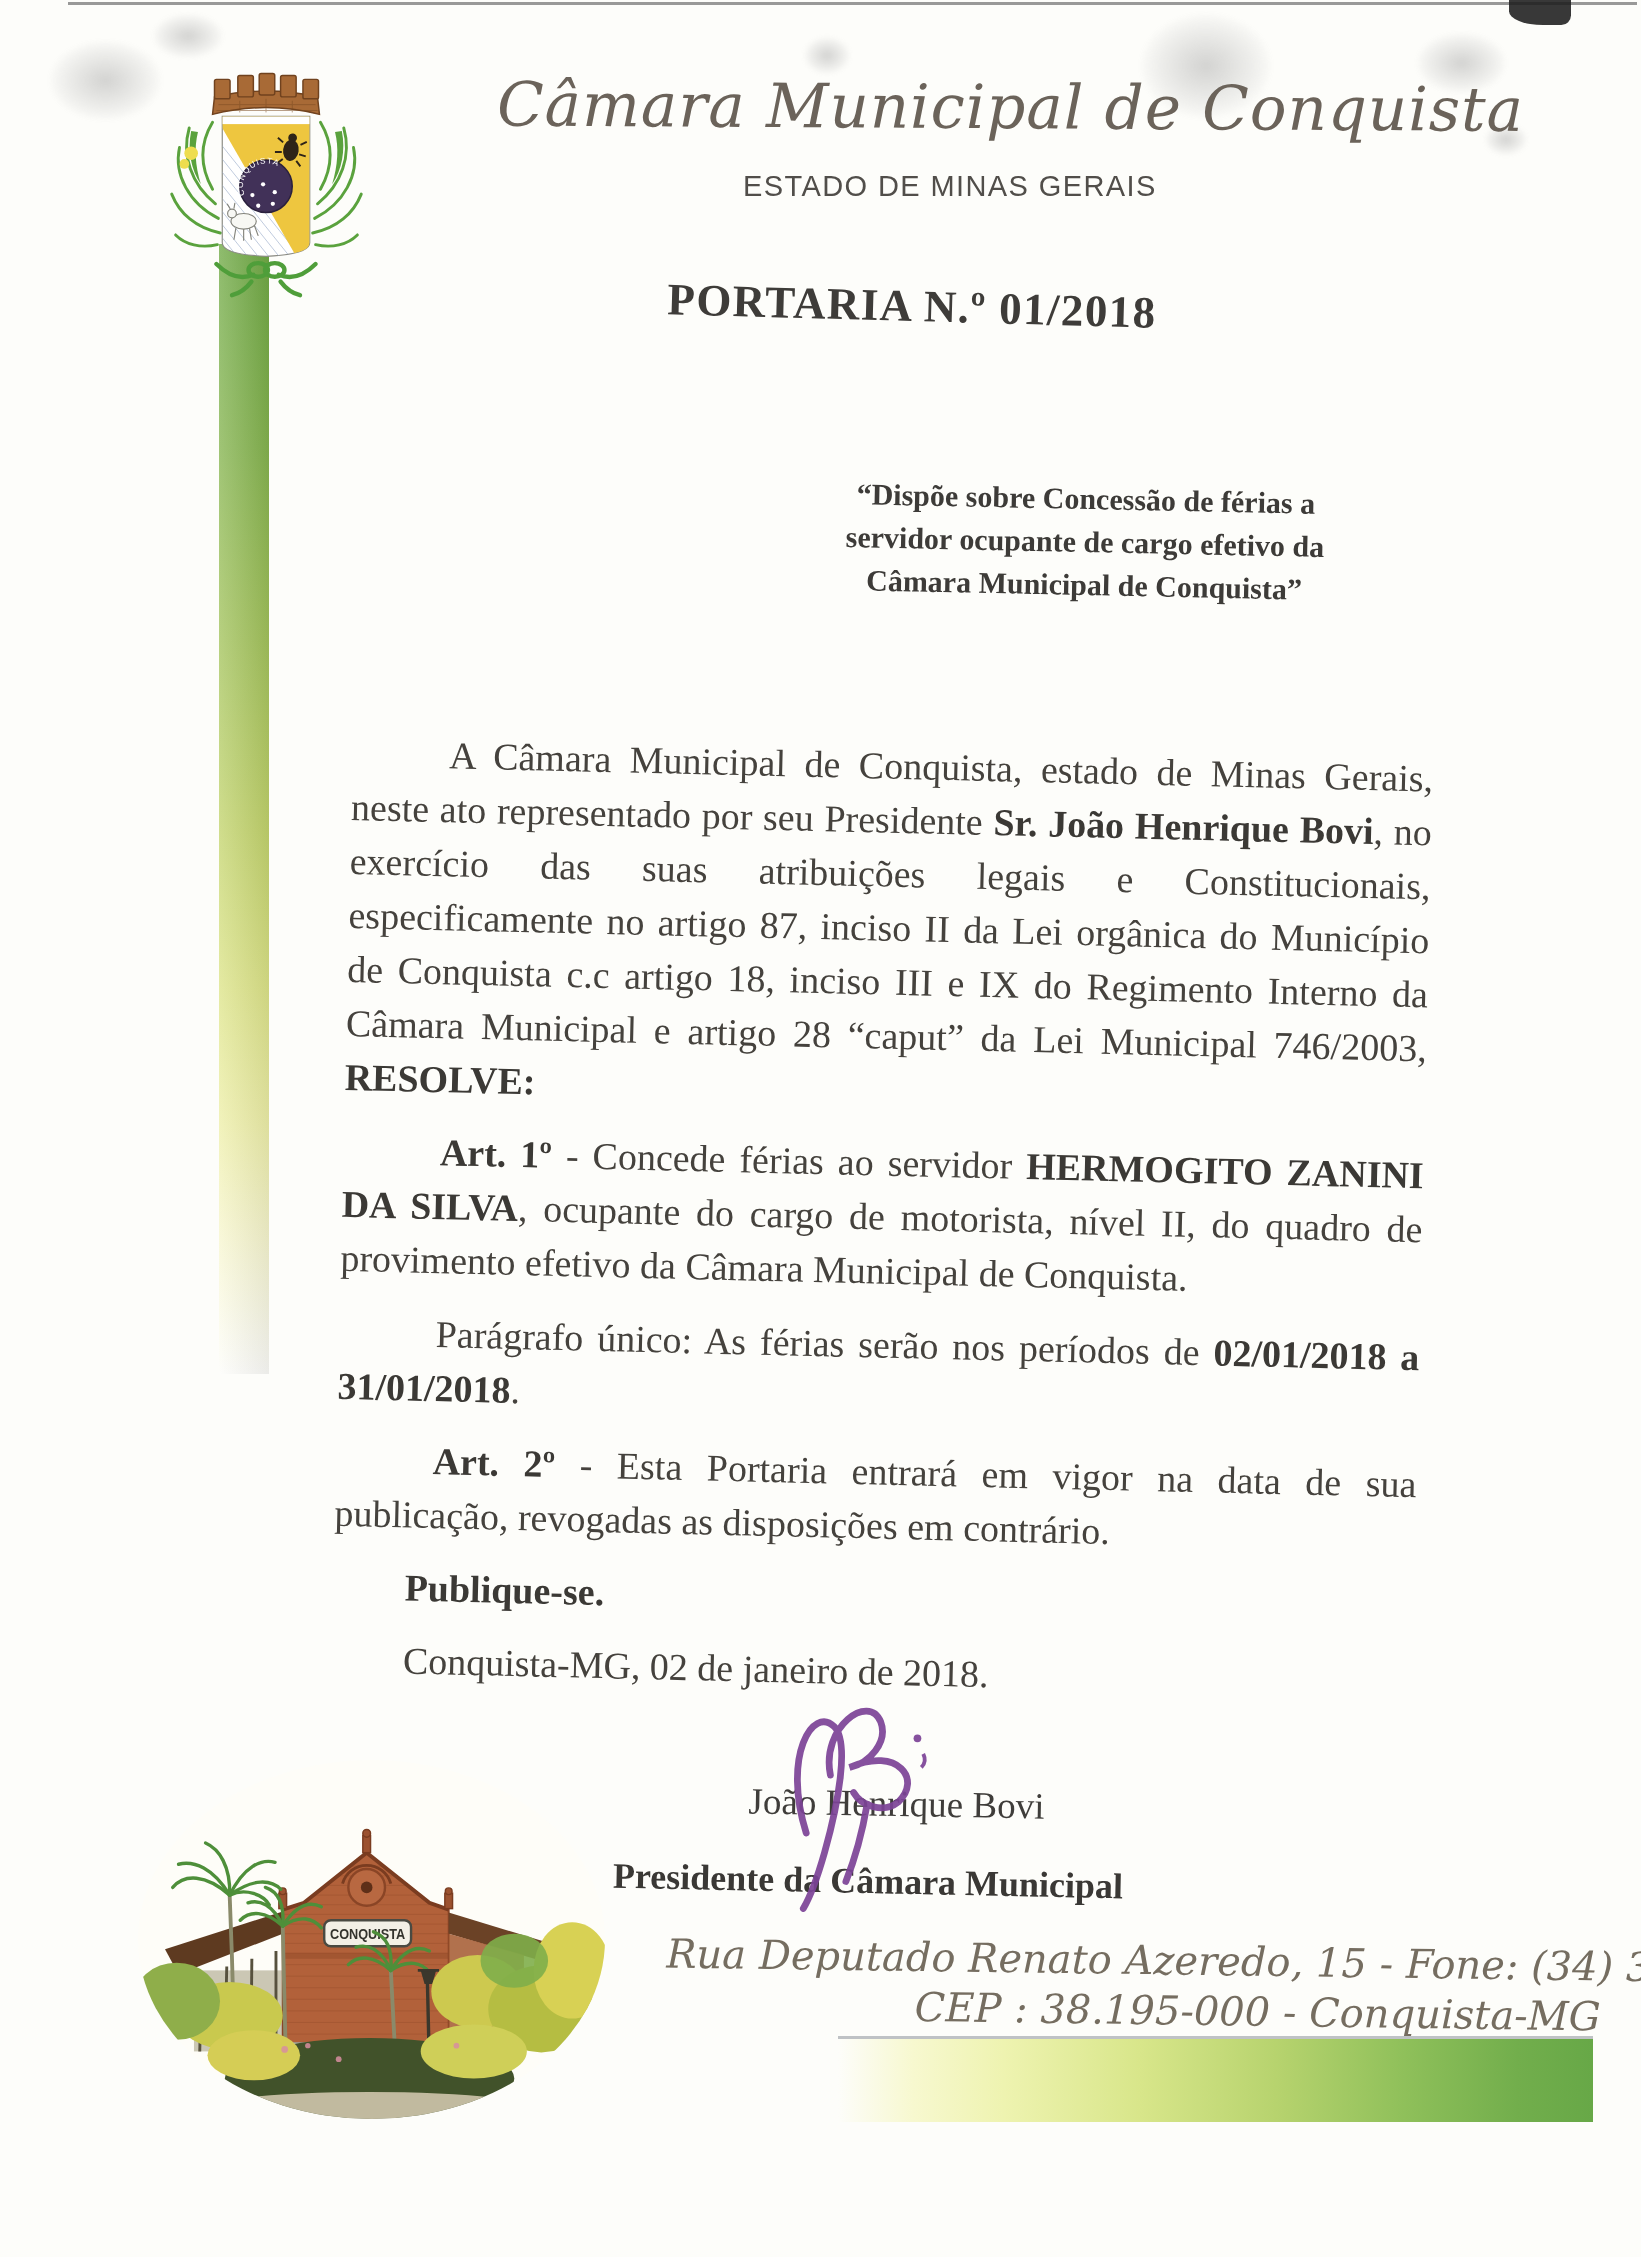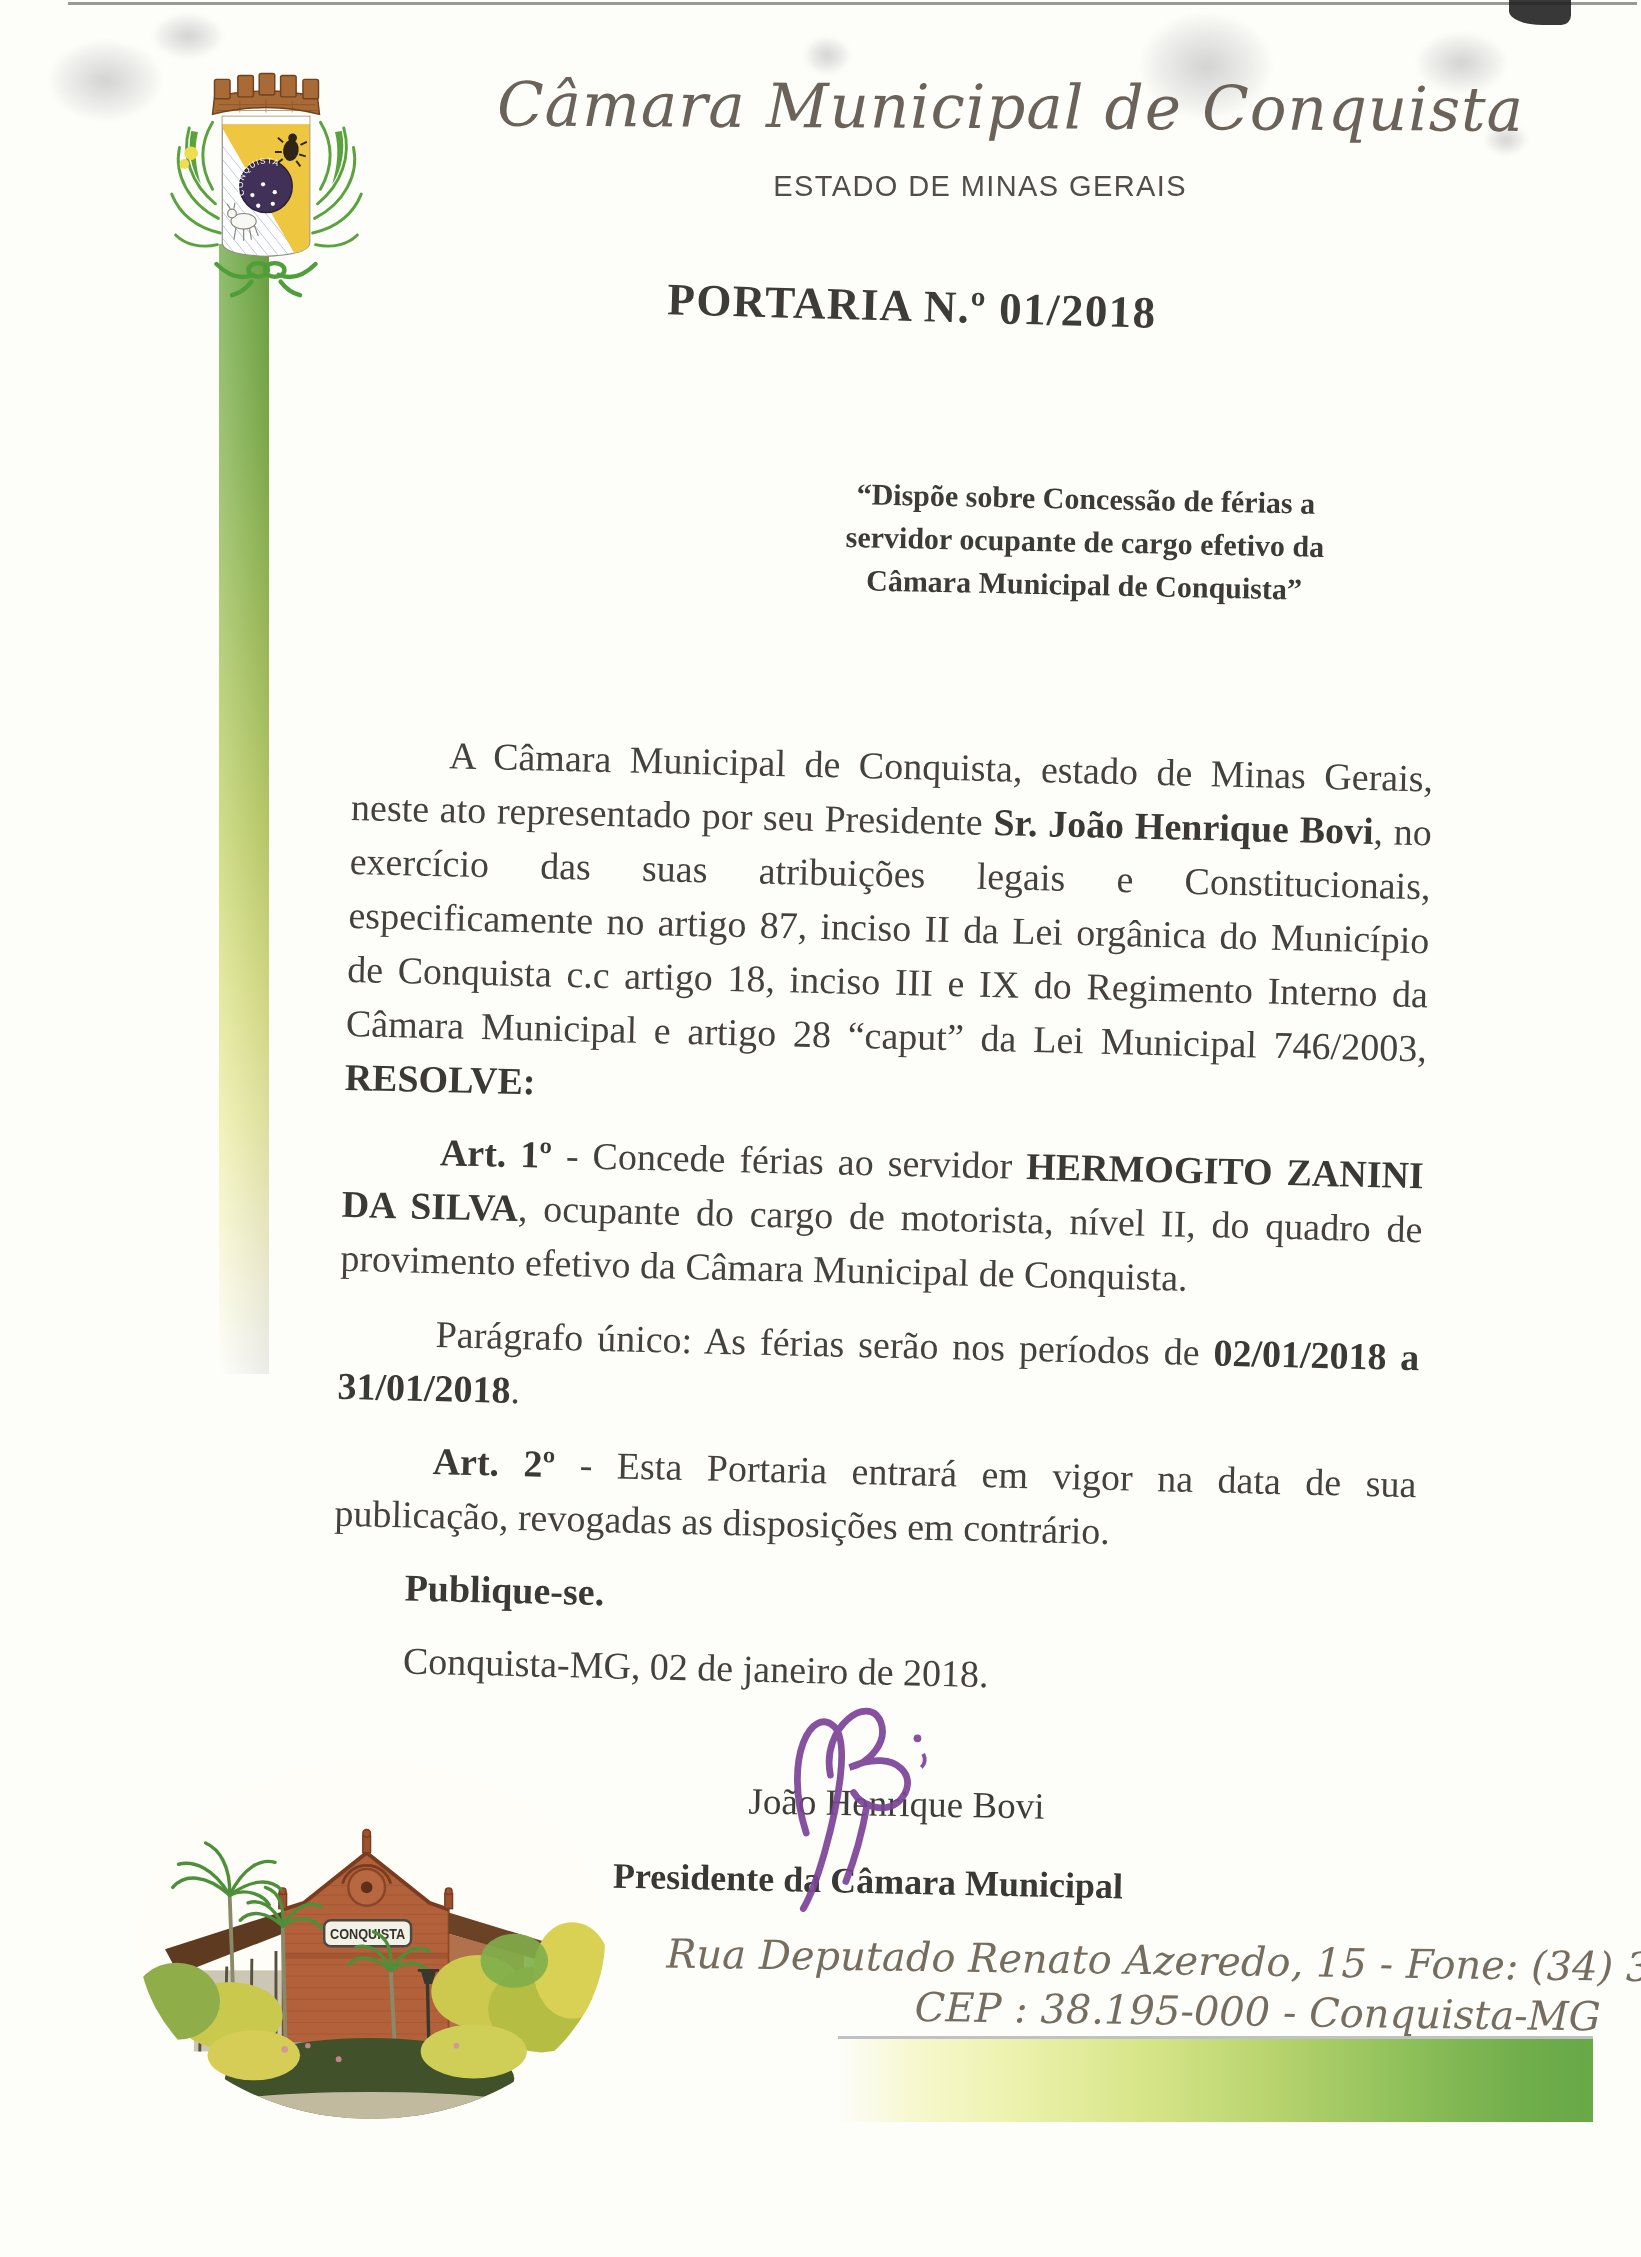--- a/index.html
+++ b/index.html
@@ -42,21 +42,21 @@
   .crest{position:absolute;left:162px;top:58px;width:209px;height:247px;}
   .org-title{
     position:absolute;left:497px;top:71px;width:932px;
     font-family:"DejaVu Serif", serif;font-style:italic;font-size:61px;
     color:#6b635a;text-align:center;white-space:nowrap;letter-spacing:1px;
     transform:rotate(.3deg);
   }
   .state-line{
     position:absolute;left:743px;top:170px;width:444px;
     font-family:"Liberation Sans", sans-serif;font-size:29px;color:#514e4a;
-    text-align:right;letter-spacing:1.4px;white-space:nowrap;
+    text-align:left;letter-spacing:1.4px;white-space:nowrap;
   }
   .doc-title{
     position:absolute;left:608px;top:280px;width:608px;
     font-size:45px;font-weight:700;color:#3e3c39;text-align:center;
     letter-spacing:1.4px;white-space:nowrap;transform:rotate(1.6deg);
   }
 
   
   .epigraph{
     position:absolute;left:770px;top:477px;width:630px;

